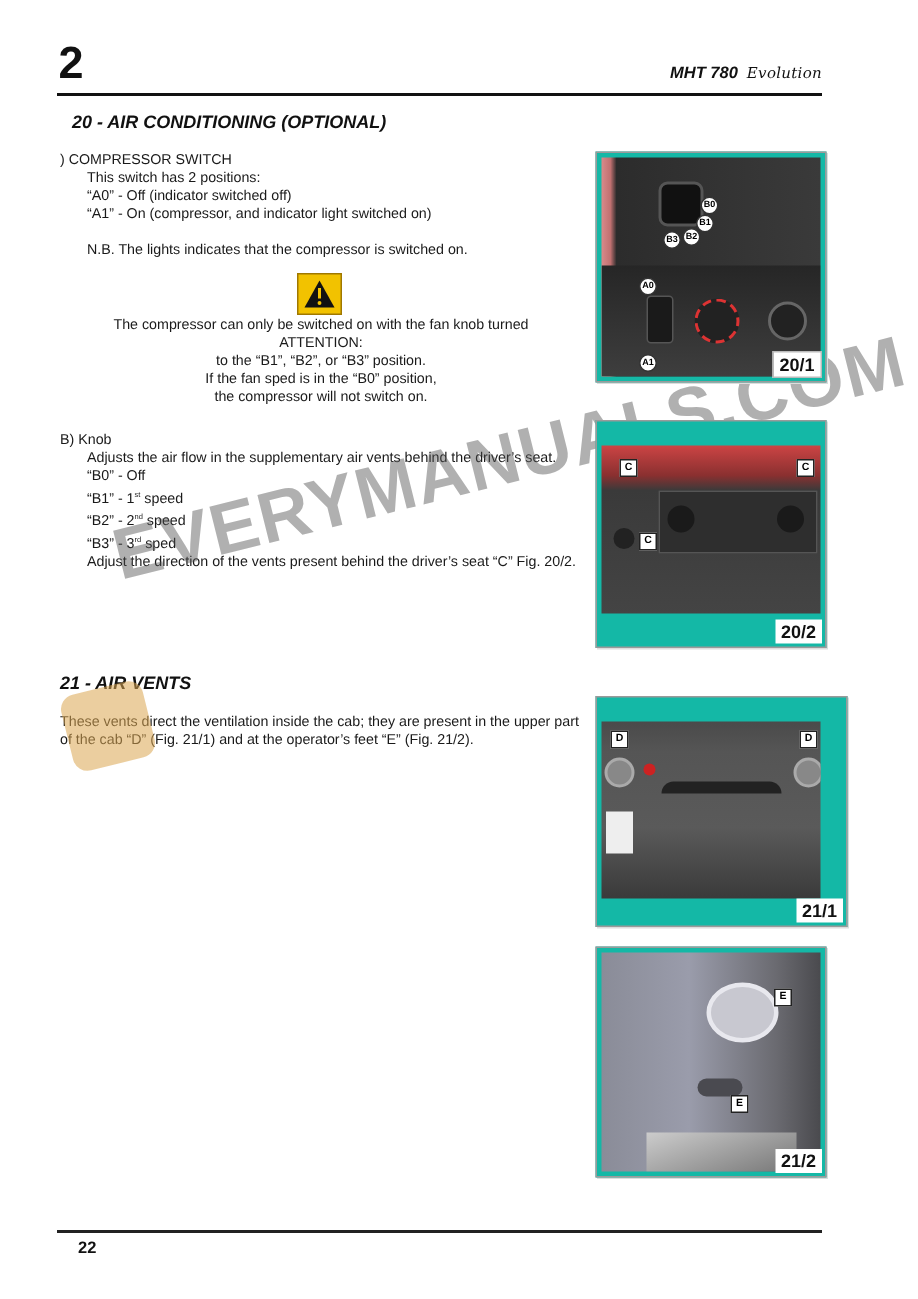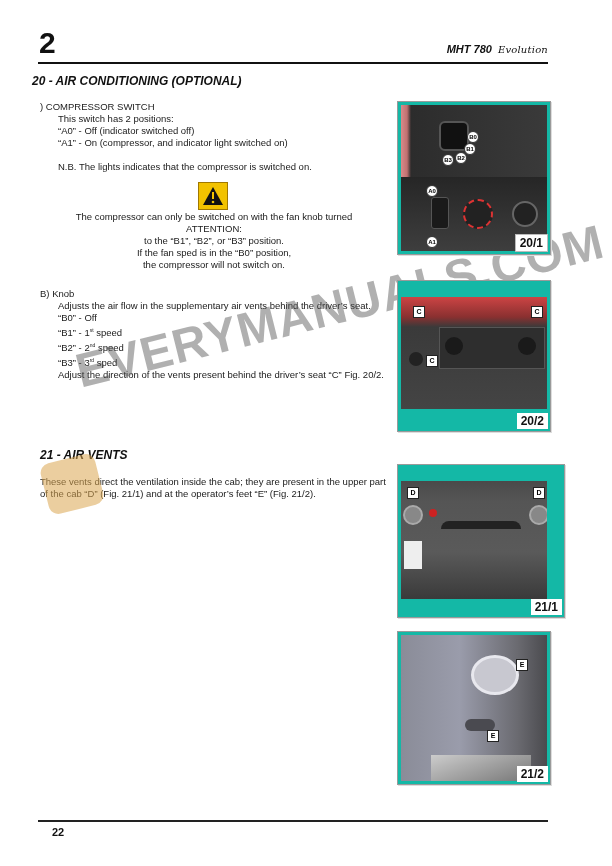--- a/index.html
+++ b/index.html
@@ -9,21 +9,21 @@
 
   
   .chapter-num { left:39px; top:26px; font-size:30px; font-weight:bold; line-height:34px; }
   .model { right:64px; top:43px; font-size:11px; font-weight:bold; font-style:italic; }
   .model .evo { font-family:"DejaVu Serif", serif; font-style:italic; font-weight:normal; font-size:10px; margin-left:6px; letter-spacing:0.2px; }
   .rule-top { left:38px; top:62px; width:510px; height:2px; background:#111; }
   .rule-bottom { left:38px; top:820px; width:510px; height:2px; background:#222; }
   .page-num { left:52px; top:826px; font-size:11px; font-weight:bold; }
 
   .h-sec { font-size:12px; font-weight:bold; font-style:italic; }
-  .sec20 { left:32px; top:74px; }
+  .sec20 { left:48px; top:74px; }
   .sec21 { left:40px; top:448px; }
 
   .txt { font-size:9.5px; line-height:12px; color:#1a1a1a; }
   .ind { padding-left:18px; }
   .block { left:40px; width:348px; }
   .justify { text-align:justify; }
   .center { text-align:center; }
   sup { font-size:5px; vertical-align:4px; }
 
   

